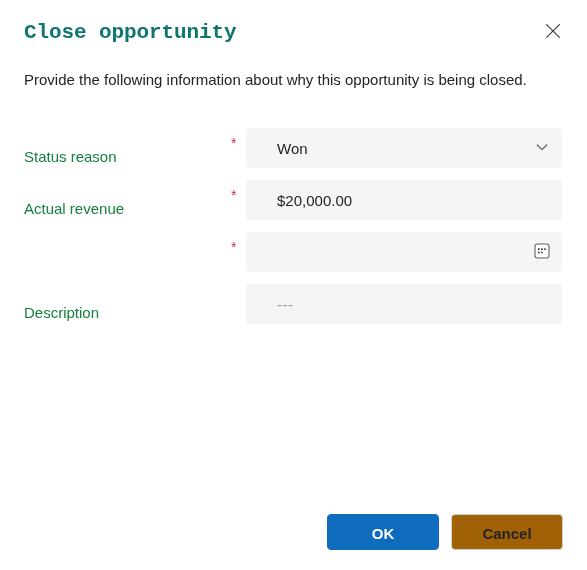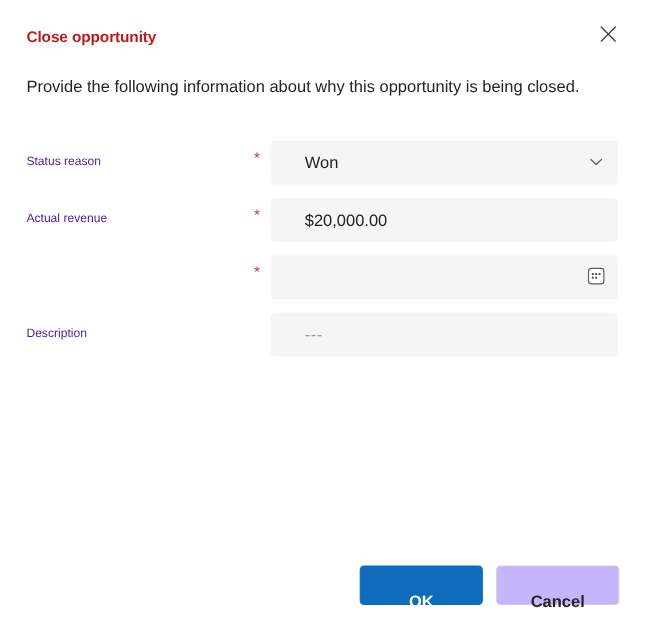--- a/index.html
+++ b/index.html
@@ -28,26 +28,27 @@
     position: absolute;
     left: 24px;
     right: 24px;
     top: 18px;
     height: 34px;
   }
   .dialog-title {
     position: absolute;
     left: 0;
     top: 0;
-    font-size: 14px;
+    font-size: 21px;
     line-height: 30px;
     font-weight: bold;
     letter-spacing: -0.1px;
-    color: #b91c1c;
+    color: #0f766e;
     white-space: nowrap;
+    font-family: Liberation Mono, monospace;
   }
   .close-button {
     position: absolute;
     right: -6px;
     top: -2px;
     width: 32px;
     height: 32px;
     border: none;
     background: transparent;
     border-radius: 4px;
@@ -77,24 +78,24 @@
     top: 128px;
     width: 587px;
   }
   .form-row {
     position: relative;
     height: 52px;
   }
   .field-label {
     position: absolute;
     left: 24px;
-    top: 9px;
-    font-size: 11px;
+    top: 19px;
+    font-size: 15px;
     line-height: 20px;
-    color: #4c1d95;
+    color: #15803d;
     white-space: nowrap;
   }
   .required-mark {
     position: absolute;
     left: 231px;
     top: 7px;
     font-size: 14px;
     line-height: 16px;
     color: #c4314b;
     font-family: "Liberation Sans", sans-serif;
@@ -149,37 +150,37 @@
     bottom: 20px;
     height: 36px;
     display: flex;
     justify-content: flex-end;
     align-items: center;
     gap: 12px;
   }
   .btn {
     height: 36px;
     min-width: 112px;
-    padding: 16px 16px;
+    padding: 2px 16px;
     border-radius: 4px;
     font-family: "Liberation Sans", sans-serif;
     font-size: 15px;
     font-weight: bold;
     line-height: 34px;
     cursor: pointer;
     box-sizing: border-box;
     text-align: center;
   }
   .btn-primary {
     background: #0f6cbd;
     border: 1px solid #0f6cbd;
     color: #ffffff;
   }
   .btn-secondary {
-    background: #c4b5fd;
+    background: #a16207;
     border: 1px solid #d1d1d1;
     color: #242424;
   }
 </style>
 </head>
 <body>
 
 <div class="dialog">
 
   <div class="dialog-header">

